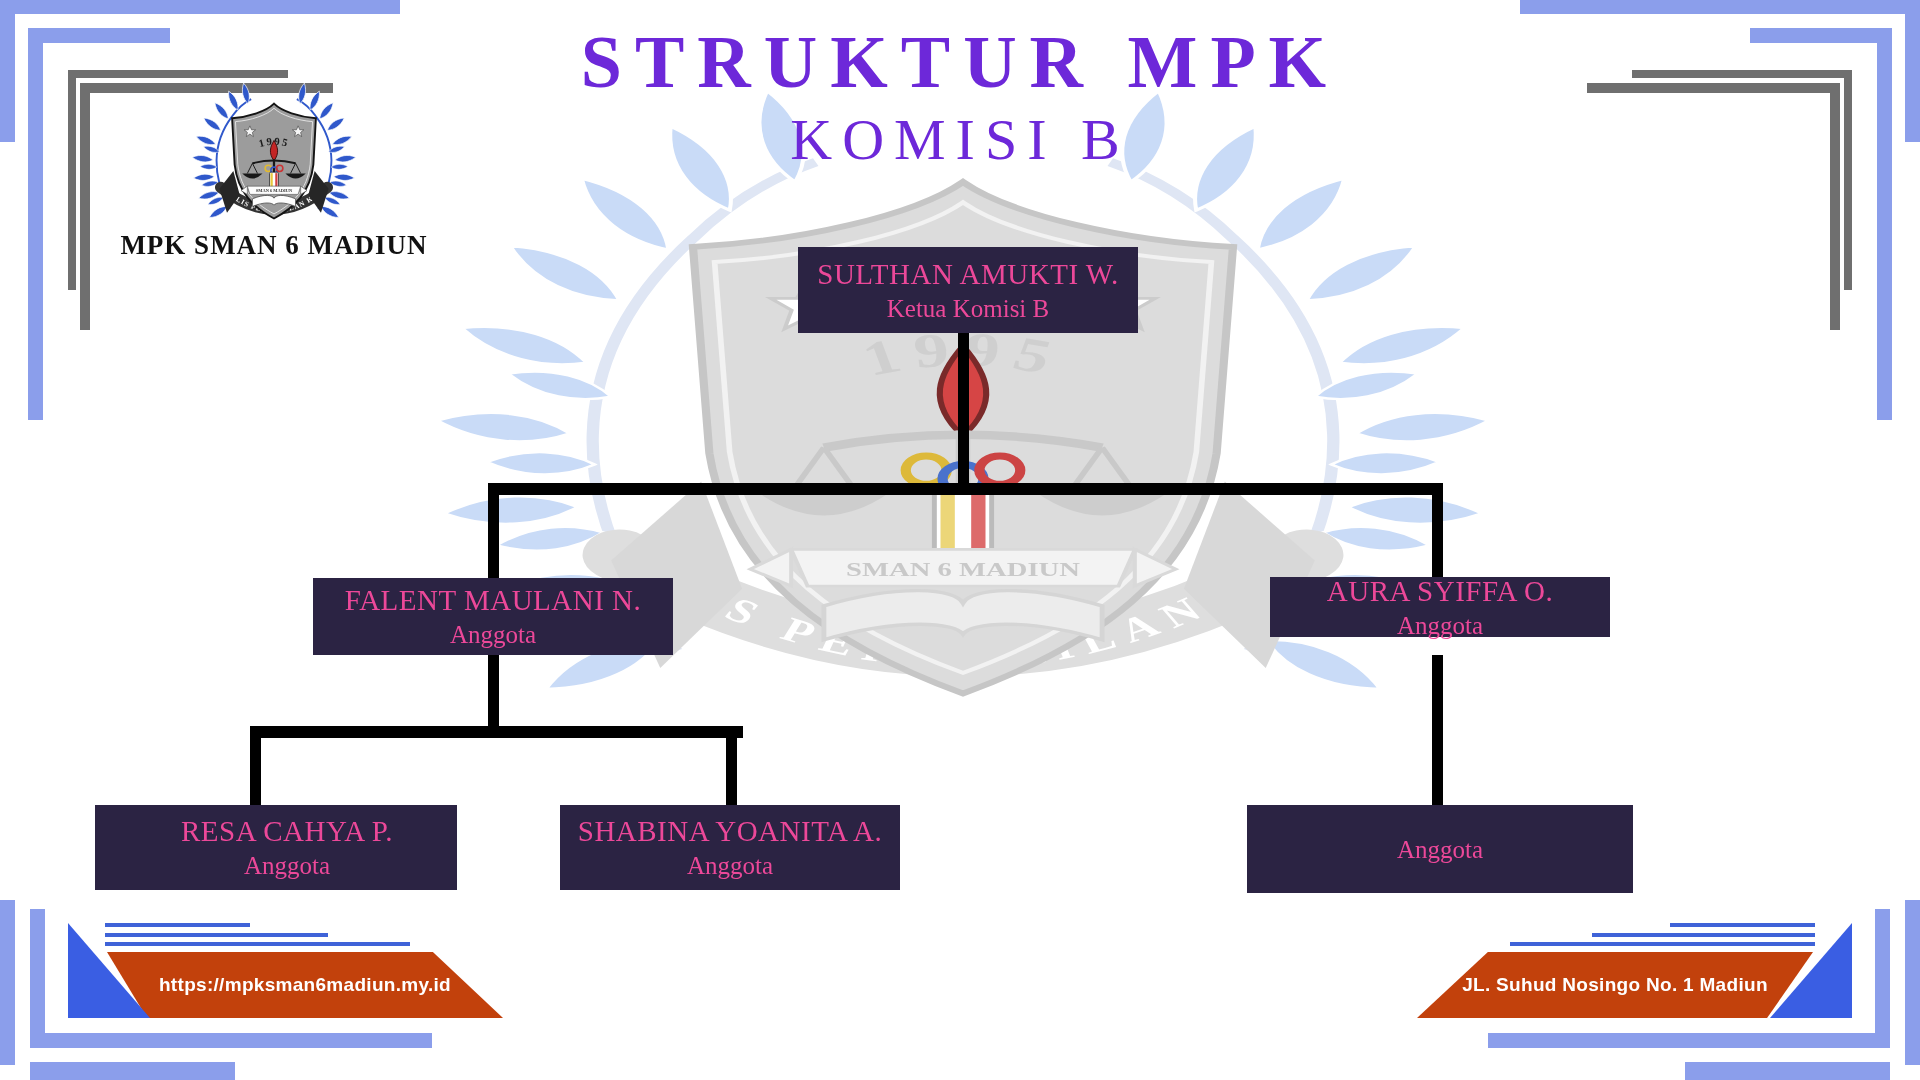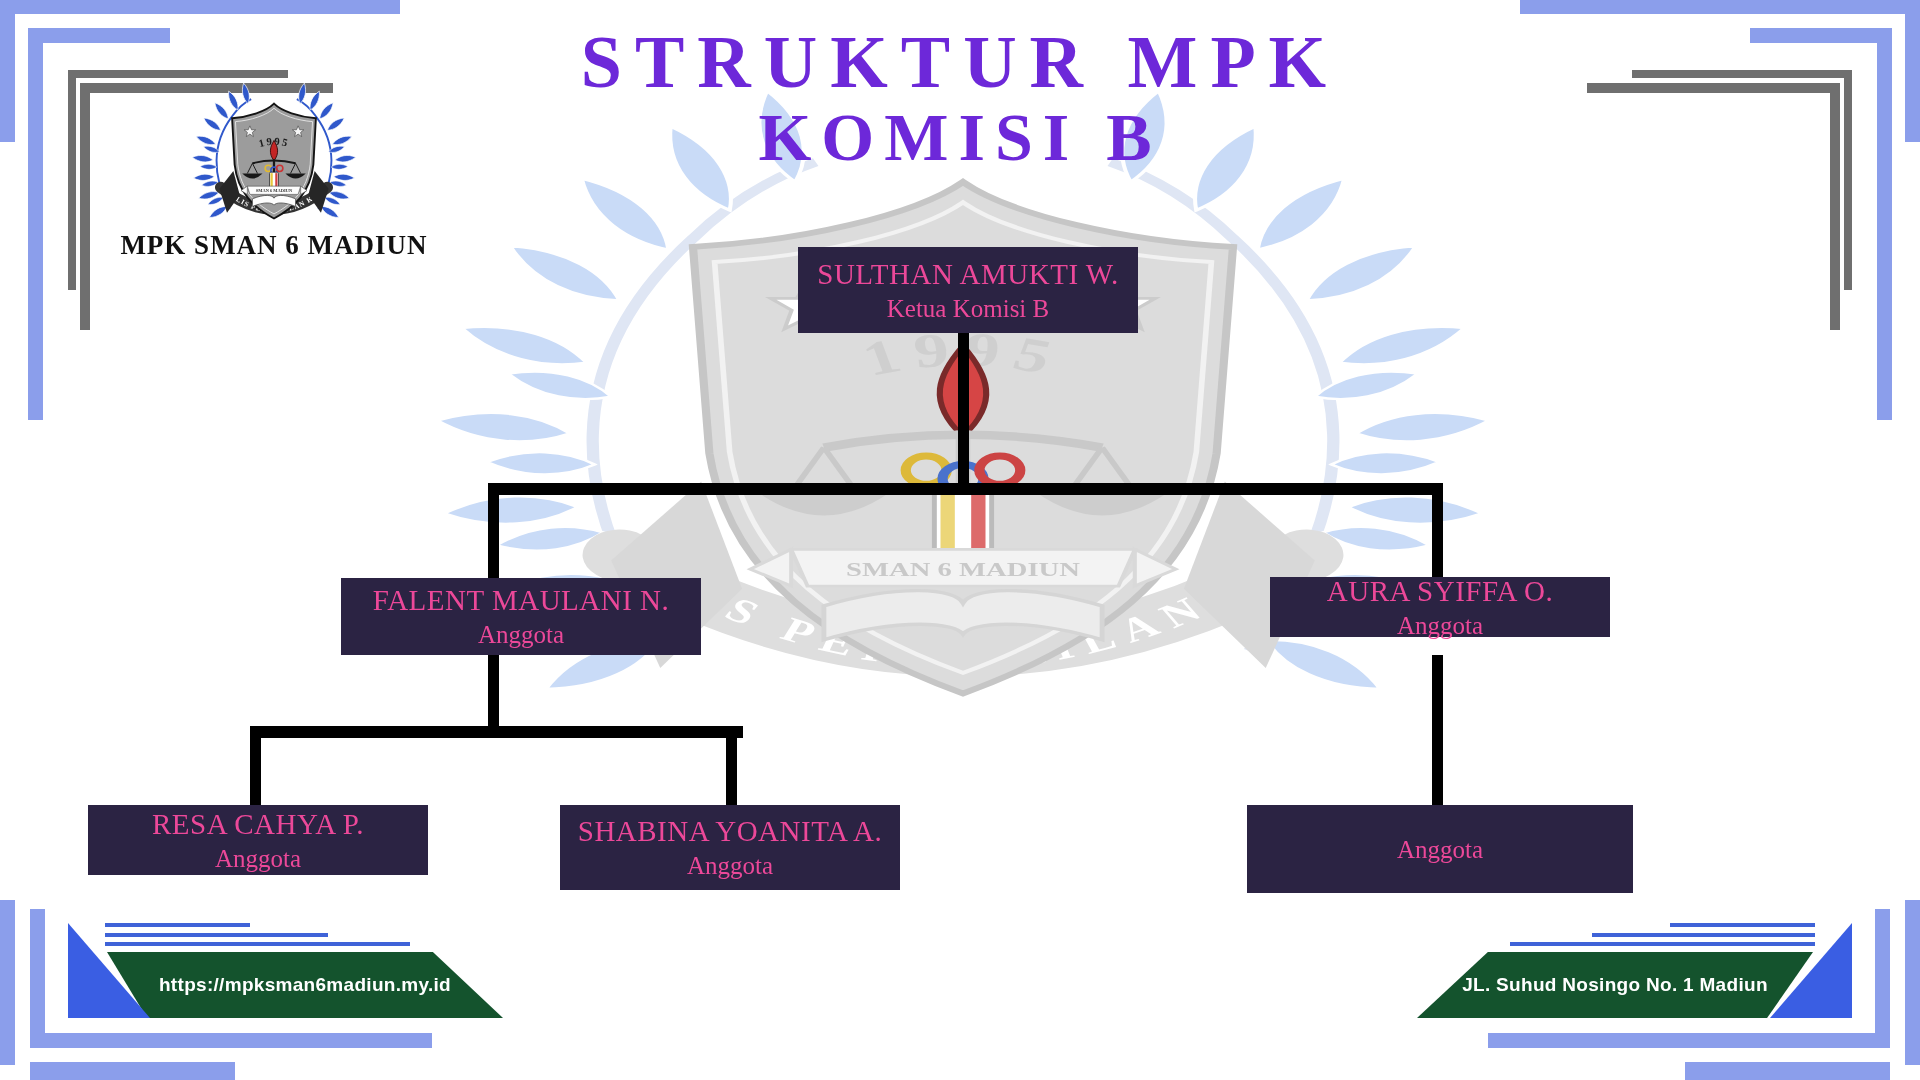--- a/index.html
+++ b/index.html
@@ -2,43 +2,43 @@
 <html><head>
 <meta charset="utf-8">
 <style>
   html,body{margin:0;padding:0;background:#fff;}
   .stage{position:relative;width:1920px;height:1080px;background:#ffffff;overflow:hidden;
          font-family:"Liberation Serif",serif;}
 
   
   .title-wrap{position:absolute;left:0;top:24px;width:1920px;text-align:center;z-index:4;color:#6d28d9;}
   .title-1{font-size:74px;font-weight:bold;letter-spacing:13px;line-height:1.05;}
-  .title-2{font-size:68px;font-weight:bold;letter-spacing:10px;line-height:1.05;}
+  .title-2{font-size:58px;font-weight:normal;letter-spacing:10px;line-height:1.05;margin-top:8px;}
 
   
   .node{position:absolute;background:#2b2343;color:#ec4899;text-align:center;z-index:3;
         display:flex;flex-direction:column;justify-content:center;row-gap:7px;}
   .node .name{font-size:29px;letter-spacing:0.5px;line-height:1;}
   .node .role{font-size:25px;line-height:1;}
   .n-root{left:798px;top:247px;width:340px;height:86px;}
-  .n-l2a{left:313px;top:578px;width:360px;height:77px;margin-left:28px;}
+  .n-l2a{left:313px;top:578px;width:360px;height:77px;}
   .n-l2b{left:1270px;top:577px;width:340px;height:60px;}
-  .n-l3a{left:88px;top:805px;width:340px;height:70px;}
+  .n-l3a{left:95px;top:805px;width:340px;height:85px;padding-left:22px;}
   .n-l3b{left:560px;top:805px;width:340px;height:85px;}
   .n-l3c{left:1247px;top:805px;width:386px;height:88px;}
   .cline{position:absolute;background:#000;z-index:2;}
 
   
   .dec{position:absolute;}
   .peri{background:#8b9eeb;}
   .gray{background:#6f6f6f;}
   .blueline{background:#3f63d8;}
 
   
-  .banner{position:absolute;top:952px;width:396px;height:66px;background:#14532d;z-index:4;
+  .banner{position:absolute;top:952px;width:396px;height:66px;background:#c2410c;z-index:4;
           display:flex;align-items:center;justify-content:center;color:#fff;
           font-family:"Liberation Sans",sans-serif;font-weight:bold;font-size:19px;letter-spacing:0.3px;}
   .banner-left{left:107px;clip-path:polygon(0% 0%,82.3% 0%,100% 100%,10.1% 100%);}
   .banner-right{left:1417px;clip-path:polygon(17.9% 0%,100% 0%,88.4% 100%,0% 100%);}
   .tri{position:absolute;top:923px;width:82px;height:95px;background:#3a5ee3;z-index:5;}
   .tri-left{left:68px;clip-path:polygon(0 0,0 100%,100% 100%);}
   .tri-right{left:1770px;clip-path:polygon(100% 0,100% 100%,0 100%);}
 
   
   .logo-caption{position:absolute;left:94px;top:230px;width:360px;text-align:center;z-index:4;

